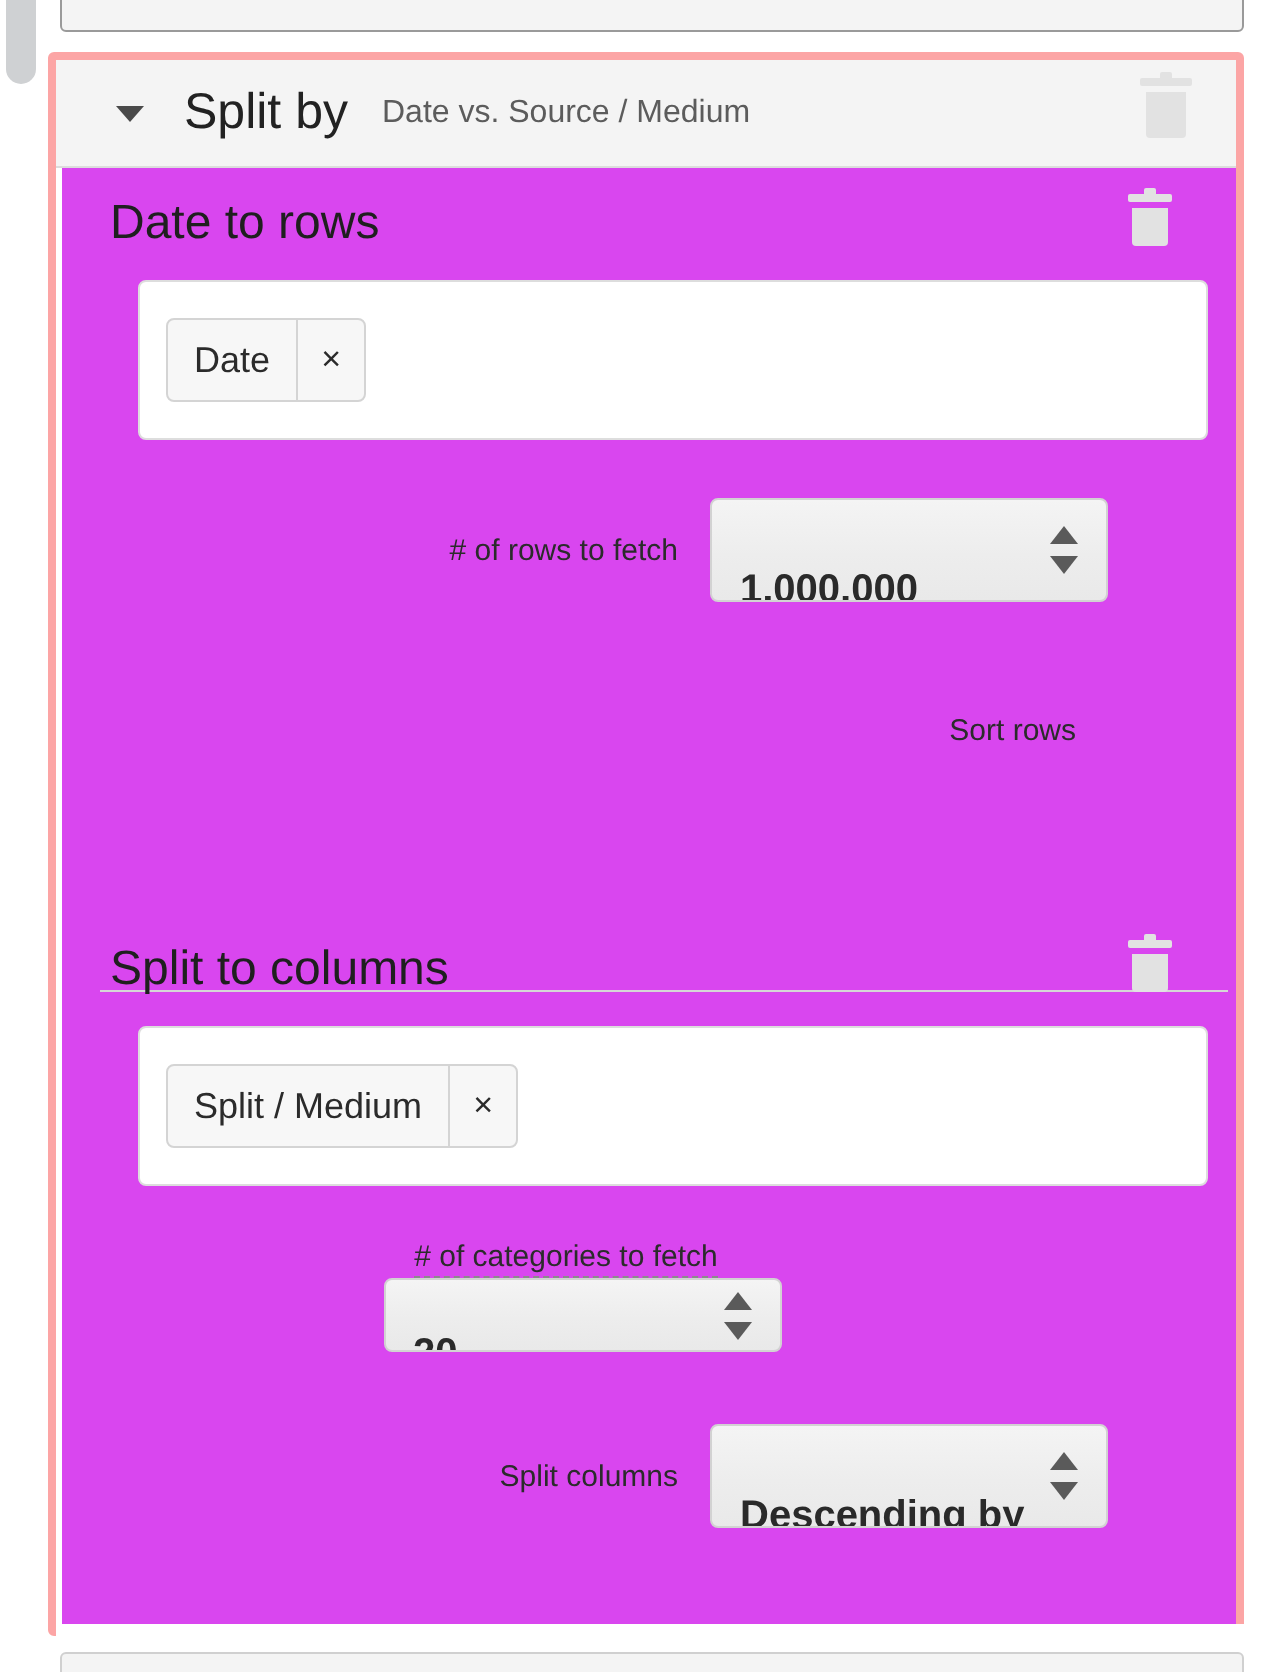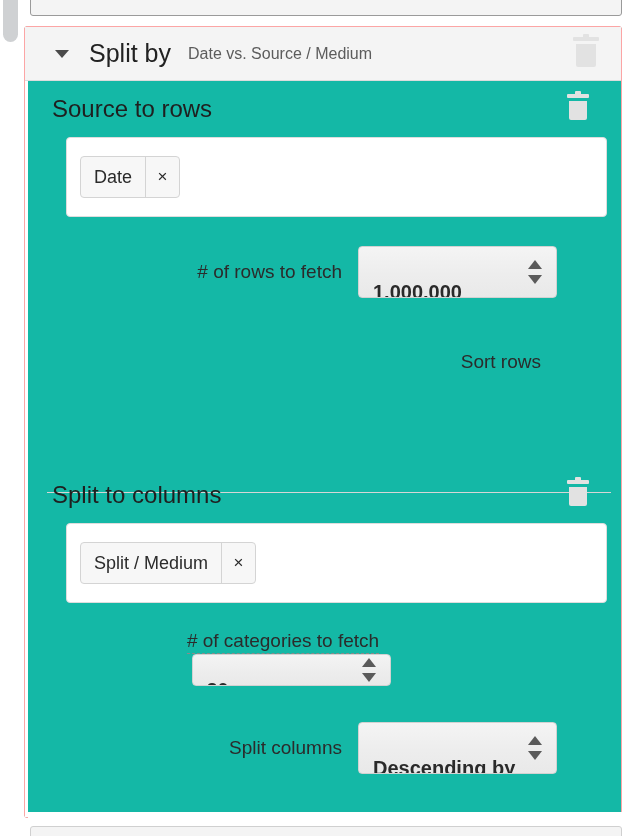--- a/index.html
+++ b/index.html
@@ -67,22 +67,22 @@
     background: #ffffff;
   }
 
   
   .panel {
     position: absolute;
     left: 24px;
     top: 26px;
     width: 598px;
     height: 792px;
-    background: #14b8a6;
-    border: 1px solid #fca5a5;
+    background: #d946ef;
+    border: 4px solid #fca5a5;
     border-radius: 3px;
     box-sizing: border-box;
   }
   .panel-accent {
     position: absolute;
     left: 0px;
     top: 0px;
     width: 3px;
     height: 100%;
     background: #ffffff;
@@ -165,21 +165,21 @@
   .trash-sm { width: 22px; height: 26px; }
 
   
   .section {
     position: absolute;
     left: 0;
     width: 100%;
     box-sizing: border-box;
   }
   .section-rows { top: 54px; }
-  .section-cols { top: 440px; }
+  .section-cols { top: 427px; }
 
   .section-head {
     position: relative;
     height: 56px;
     display: flex;
     align-items: center;
   }
   .section-title {
     margin-left: 27px;
     font-size: 24px;
@@ -233,21 +233,21 @@
 
   
   .field-row {
     display: flex;
     align-items: center;
     justify-content: flex-end;
     padding-right: 64px;
     height: 56px;
   }
   .field-label {
-    font-size: 19px;
+    font-size: 15px;
     color: #2b2b2b;
     margin-right: 16px;
     white-space: nowrap;
   }
   .field-label.dotted {
     border-bottom: 1px dashed #8a8a8a;
     padding-bottom: 1px;
   }
 
   .select {
@@ -318,21 +318,21 @@
       <div class="panel-subtitle">Date vs. Source / Medium</div>
       <div class="header-trash">
         <span class="trash trash-lg">
           <span class="handle"></span><span class="lid"></span><span class="body"></span>
         </span>
       </div>
     </div>
 
     <div class="section section-rows">
       <div class="section-head">
-        <div class="section-title">Source to rows</div>
+        <div class="section-title">Date to rows</div>
         <div class="section-trash">
           <span class="trash trash-sm">
             <span class="handle"></span><span class="lid"></span><span class="body"></span>
           </span>
         </div>
       </div>
 
       <div class="dropzone">
         <div class="chip">
           <span class="chip-label">Date</span>

